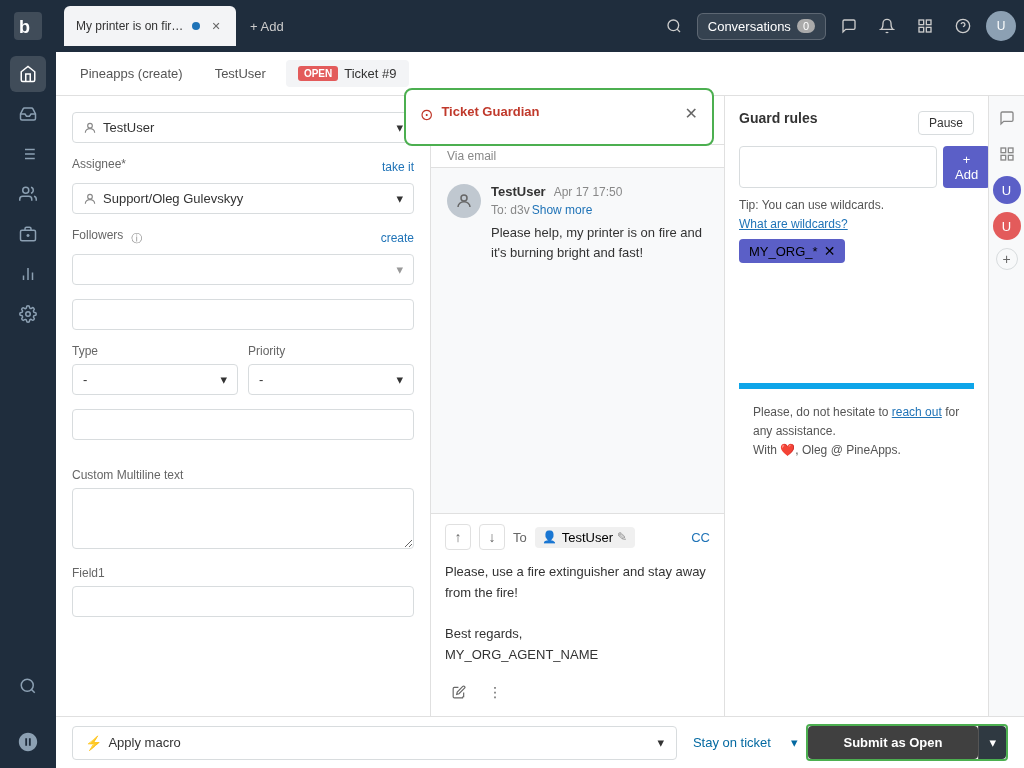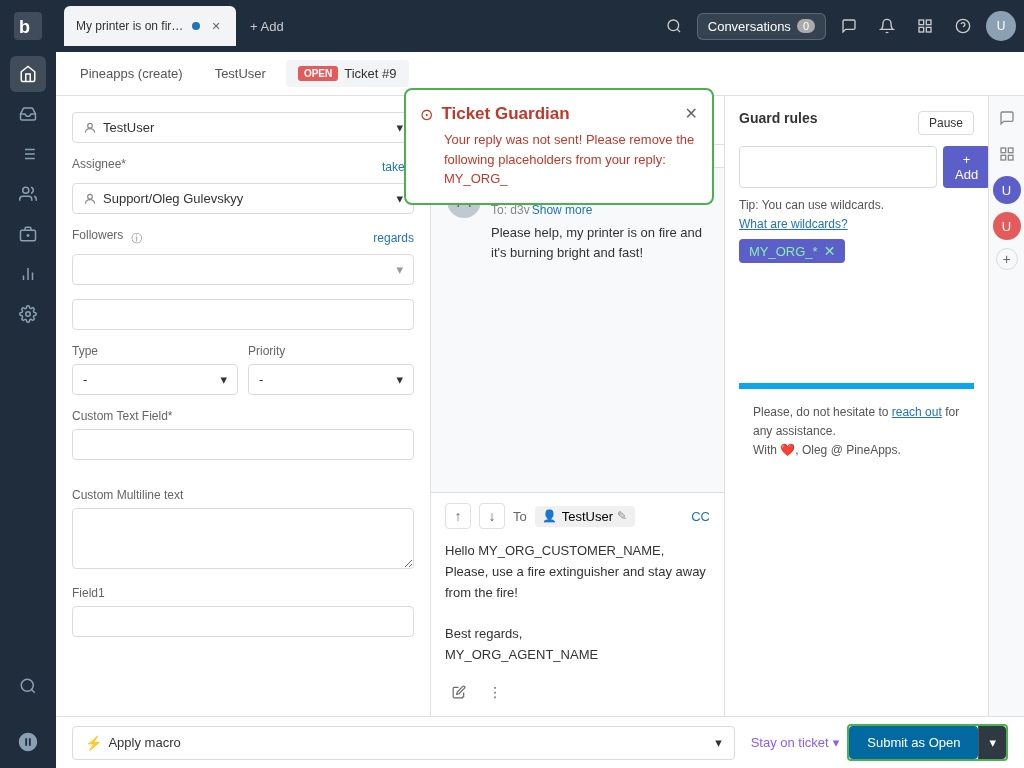--- a/index.html
+++ b/index.html
@@ -91,40 +91,40 @@
     .right-panel { width: 300px; background: white; border-left: 1px solid #e0e0e0; display: flex; flex-direction: column; flex-shrink: 0; }
     .right-panel-content { flex: 1; padding: 14px; overflow-y: auto; }
     .guard-rules-title { font-size: 14px; font-weight: 600; color: #333; margin-bottom: 10px; }
     .guard-rules-header { display: flex; align-items: center; justify-content: space-between; margin-bottom: 10px; }
     .pause-btn { background: white; border: 1px solid #d8dcde; border-radius: 4px; padding: 4px 10px; font-size: 12px; color: #333; cursor: pointer; }
     .add-rule-row { display: flex; gap: 6px; margin-bottom: 10px; }
     .rule-input { flex: 1; border: 1px solid #d8dcde; border-radius: 4px; padding: 6px 10px; font-size: 13px; }
     .add-rule-btn { background: #5b5fc7; color: white; border: none; border-radius: 4px; padding: 6px 12px; font-size: 13px; cursor: pointer; }
     .tip-text { font-size: 12px; color: #555; margin-bottom: 4px; }
     .tip-link { color: #1f73b7; text-decoration: underline; cursor: pointer; font-size: 12px; }
-    .rule-tag { display: inline-flex; align-items: center; gap: 6px; background: #5b5fc7; color: #86efac; border-radius: 4px; padding: 4px 10px; font-size: 13px; margin-top: 8px; }
+    .rule-tag { display: inline-flex; align-items: center; gap: 6px; background: #5b5fc7; color: #000000; border-radius: 4px; padding: 4px 10px; font-size: 13px; margin-top: 8px; }
     .rule-tag-close { cursor: pointer; font-size: 14px; }
     .right-bottom-text { font-size: 12px; color: #555; line-height: 1.6; padding: 14px; border-top: 6px solid #0ea5e9; }
     .right-bottom-link { color: #1f73b7; text-decoration: underline; cursor: pointer; }
 
     
     .alert-popup { position: absolute; top: 88px; right: 310px; width: 310px; background: white; border: 2px solid #4caf50; border-radius: 8px; padding: 14px; z-index: 100; }
     .alert-header { display: flex; align-items: flex-start; gap: 8px; margin-bottom: 6px; }
     .alert-icon { color: #c0392b; font-size: 16px; flex-shrink: 0; margin-top: 1px; }
-    .alert-title { font-weight: 600; color: #c0392b; font-size: 17px; flex: 1; }
+    .alert-title { font-weight: 600; color: #c0392b; font-size: 13px; flex: 1; }
     .alert-close { color: #666; cursor: pointer; font-size: 16px; }
     .alert-body { color: #c0392b; font-size: 13px; line-height: 1.5; margin-left: 24px; }
 
     
     .bottom-bar { background: white; border-top: 1px solid #e0e0e0; padding: 10px 16px; display: flex; align-items: center; justify-content: space-between; height: 52px; flex-shrink: 0; }
     .apply-macro { display: flex; align-items: center; gap: 6px; border: 1px solid #d8dcde; border-radius: 4px; padding: 8px 12px; cursor: pointer; color: #333; font-size: 13px; flex: 1; margin-right: 16px; }
     .apply-macro-label { flex: 1; }
     .bottom-right { display: flex; align-items: center; gap: 8px; }
-    .stay-on-ticket { font-size: 13px; color: #8b5cf6; display: flex; align-items: center; gap: 4px; cursor: pointer; }
-    .submit-btn { background: #0369a1; color: white; border: none; border-radius: 4px; padding: 9px 18px; font-size: 13px; font-weight: 400; cursor: pointer; }
+    .stay-on-ticket { font-size: 13px; color: #0369a1; display: flex; align-items: center; gap: 20px; cursor: pointer; }
+    .submit-btn { background: #404040; color: white; border: none; border-radius: 4px; padding: 9px 36px; font-size: 13px; font-weight: 700; cursor: pointer; }
     .submit-btn-caret { background: #2f3941; color: white; border: none; border-left: 1px solid #555; border-radius: 0 4px 4px 0; padding: 9px 10px; font-size: 13px; cursor: pointer; }
     .submit-group { display: flex; border-radius: 4px; overflow: hidden; border: 2px solid #4caf50; }
 
     
     .mini-sidebar { width: 36px; background: #f8f9fa; border-left: 1px solid #e0e0e0; display: flex; flex-direction: column; align-items: center; padding: 8px 0; gap: 8px; }
     .mini-icon { width: 28px; height: 28px; display: flex; align-items: center; justify-content: center; color: #888; cursor: pointer; border-radius: 4px; font-size: 16px; }
     .mini-avatar { width: 28px; height: 28px; border-radius: 50%; display: flex; align-items: center; justify-content: center; font-size: 13px; cursor: pointer; overflow: hidden; }
     .mini-avatar.blue { background: #5b5fc7; color: white; }
     .mini-avatar.red { background: #e35b5b; color: white; }
     .mini-add { width: 22px; height: 22px; border: 1px solid #d8dcde; border-radius: 50%; display: flex; align-items: center; justify-content: center; color: #666; cursor: pointer; font-size: 14px; }
@@ -306,21 +306,21 @@
             <span>▾</span>
           </div>
         </div>
 
         <div class="section-gap">
           <div class="followers-row">
             <span style="display:flex;align-items:center;gap:4px;">
               <span class="field-label">Followers</span>
               <span class="info-icon">ⓘ</span>
             </span>
-            <a class="field-link">regards</a>
+            <a class="field-link">create</a>
           </div>
           <div class="followers-select">
             <span>▾</span>
           </div>
         </div>
 
         <div class="section-gap">
           <input class="field-input" type="text" value="" style="margin-bottom: 0px;">
         </div>
 
@@ -335,21 +335,20 @@
           <div>
             <div class="field-label">Priority</div>
             <div class="select-box">
               <span>-</span>
               <span>▾</span>
             </div>
           </div>
         </div>
 
         <div class="section-gap">
-          <div class="field-label">Custom Text Field*</div>
           <input class="field-input" type="text" value="" style="">
         </div>
 
         <div class="section-gap" style="margin-top:28px;">
           <div class="field-label">Custom Multiline text</div>
           <textarea class="field-input" rows="3" style="resize: vertical;"></textarea>
         </div>
 
         <div class="section-gap" style="margin-top:14px;">
           <div class="field-label">Field1</div>
@@ -411,21 +410,20 @@
             <div class="nav-btn">↓</div>
             <span class="reply-to-label">To</span>
             <div class="reply-to-user">
               <span class="reply-to-icon">👤</span>
               <span>TestUser</span>
               <span class="reply-edit-icon">✎</span>
             </div>
             <span class="cc-btn">CC</span>
           </div>
           <div class="reply-body">
-            <div>Hello MY_ORG_CUSTOMER_NAME,</div>
             <div>Please, use a fire extinguisher and stay away from the fire!</div>
             <br>
             <div>Best regards,</div>
             <div>MY_ORG_AGENT_NAME</div>
           </div>
           <div class="reply-footer">
             <div class="reply-footer-btn">
               <svg width="14" height="14" viewBox="0 0 24 24" fill="none" stroke="currentColor" stroke-width="2">
                   <path d="M11 4H4a2 2 0 0 0-2 2v14a2 2 0 0 0 2 2h14a2 2 0 0 1 2-2v-7"></path>
                   <path d="M18.5 2.5a2.121 2.121 0 0 1 3 3L12 15l-4 1 1-4 9.5-9.5z"></path>
@@ -507,15 +505,14 @@
       </div>
     </div>
   </div>
 
   <div class="alert-popup">
     <div class="alert-header">
       <span class="alert-icon">⊙</span>
       <span class="alert-title">Ticket Guardian</span>
       <span class="alert-close">✕</span>
     </div>
-    <div class="alert-body">Your reply was not sent! Please remove the following placeholders from your reply: MY_ORG_</div>
   </div>
 </div>
 
 </body></html>

